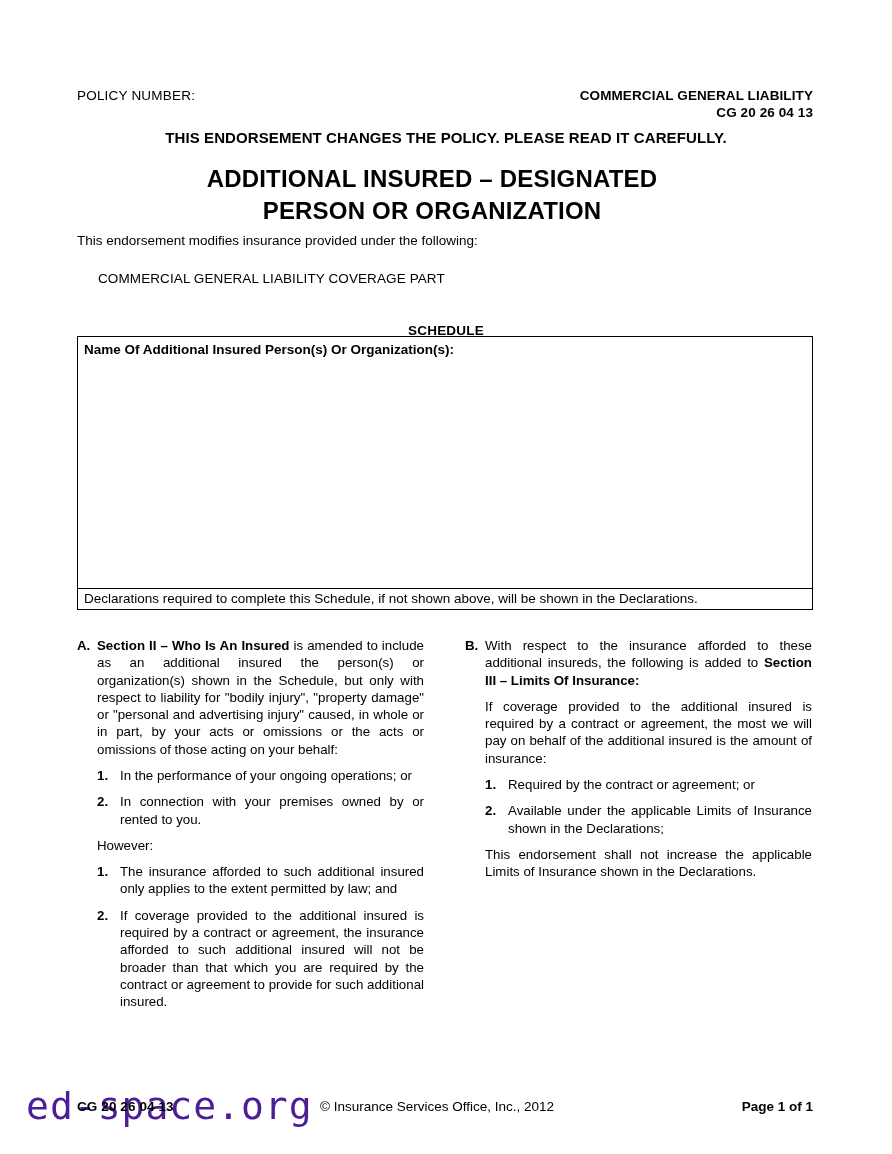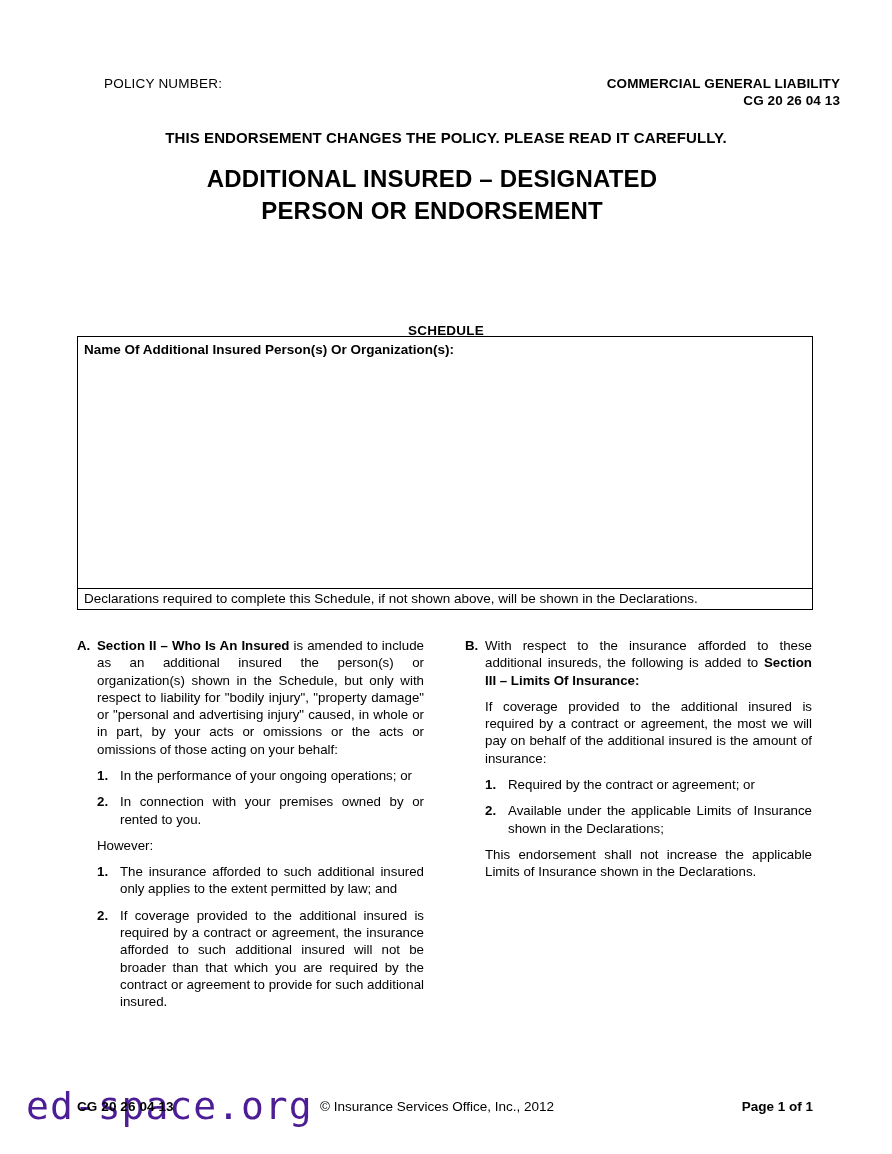--- a/index.html
+++ b/index.html
@@ -18,26 +18,25 @@
 
   .page {
     position: absolute;
     inset: 0;
   }
 
   
   .header {
     position: absolute;
     left: 77px;
-    top: 76px;
+    top: 88px;
     width: 736px;
     display: flex;
     justify-content: space-between;
     align-items: flex-start;
-    margin-left: 27px;
   }
   .policy-number {
     font-size: 13.5px;
     letter-spacing: .2px;
   }
   .header-right {
     text-align: right;
     font-weight: bold;
     font-size: 13.5px;
     line-height: 1.25;
@@ -210,23 +209,25 @@
     <div class="header-right">
       <div>COMMERCIAL GENERAL LIABILITY</div>
       <div>CG 20 26 04 13</div>
     </div>
   </div>
 
   <div class="notice">THIS ENDORSEMENT CHANGES THE POLICY.  PLEASE READ IT CAREFULLY.</div>
 
   <div class="doc-title">
     <div>ADDITIONAL INSURED – DESIGNATED</div>
-    <div>PERSON OR ENDORSEMENT</div>
+    <div>PERSON OR ORGANIZATION</div>
   </div>
 
+  <div class="modifies">This endorsement modifies insurance provided under the following:</div>
+  <div class="coverage-part">COMMERCIAL GENERAL LIABILITY COVERAGE PART</div>
   <div class="schedule-label">SCHEDULE</div>
 
   <div class="schedule-box">
     <div class="schedule-head">
       <div class="schedule-head-title">Name Of Additional Insured Person(s) Or Organization(s):</div>
       <div></div>
     </div>
     <div class="schedule-note">Declarations required to complete this Schedule, if not shown above, will be shown in the Declarations.</div>
   </div>
 

